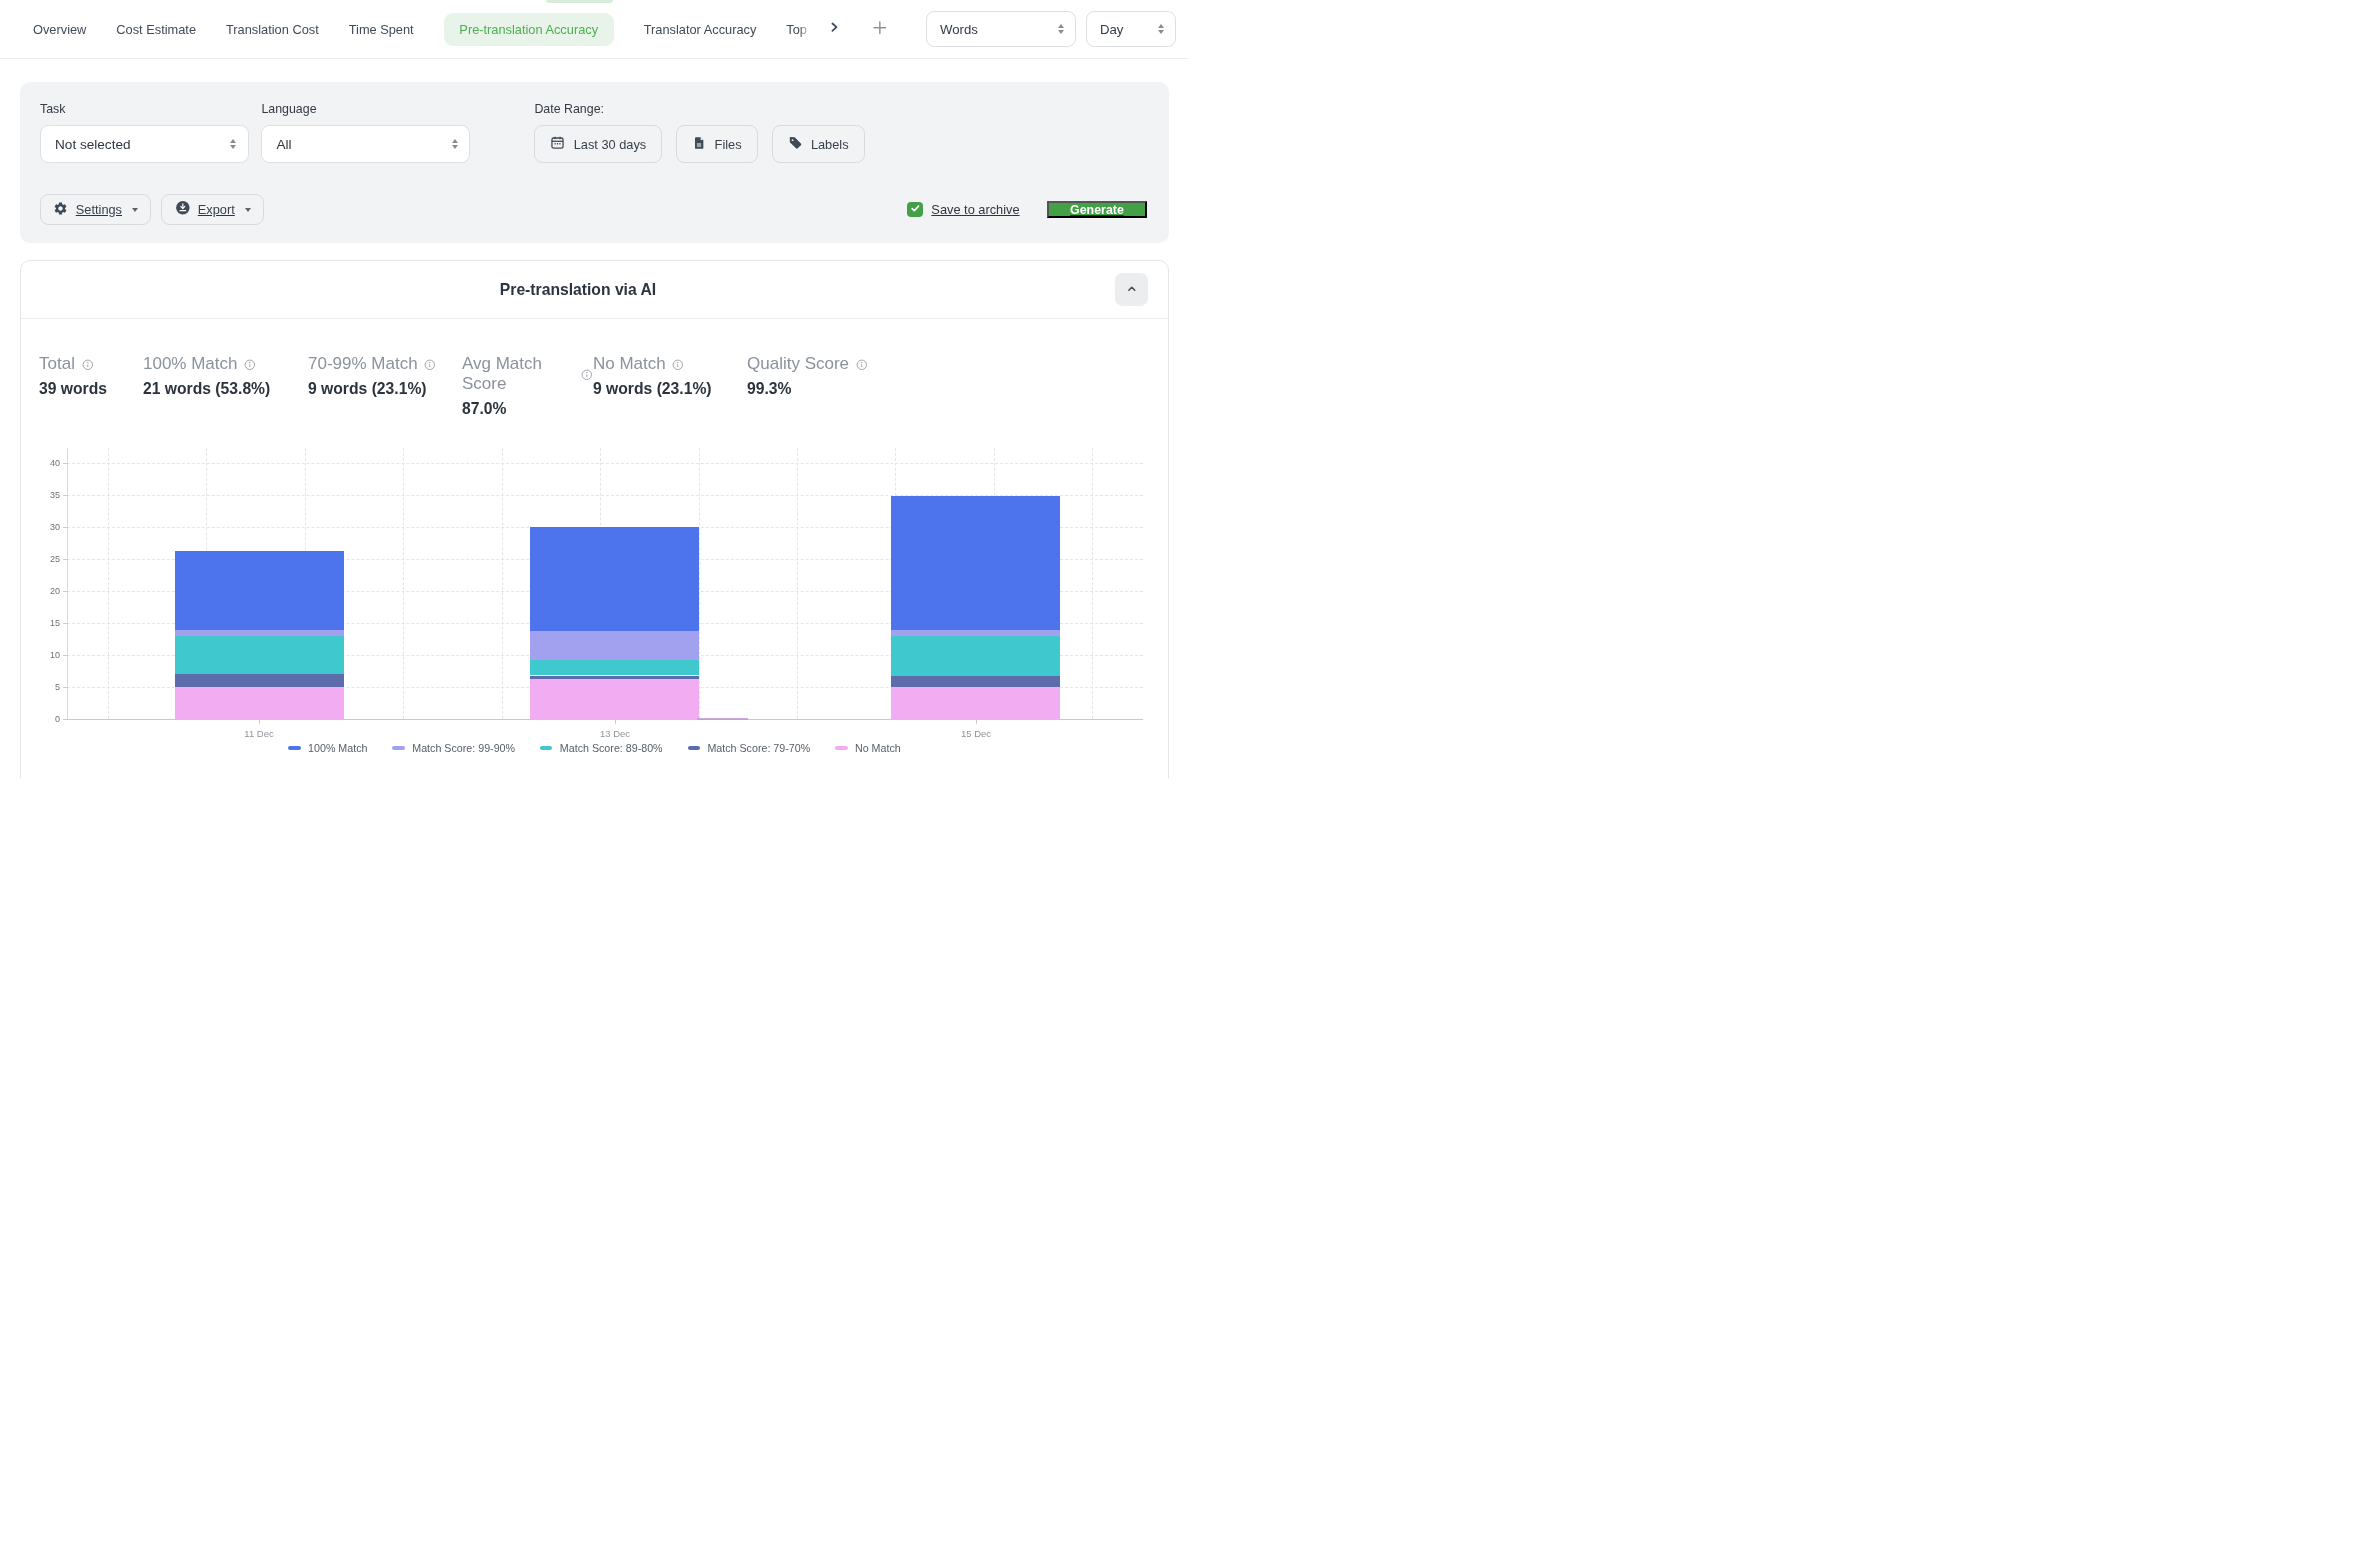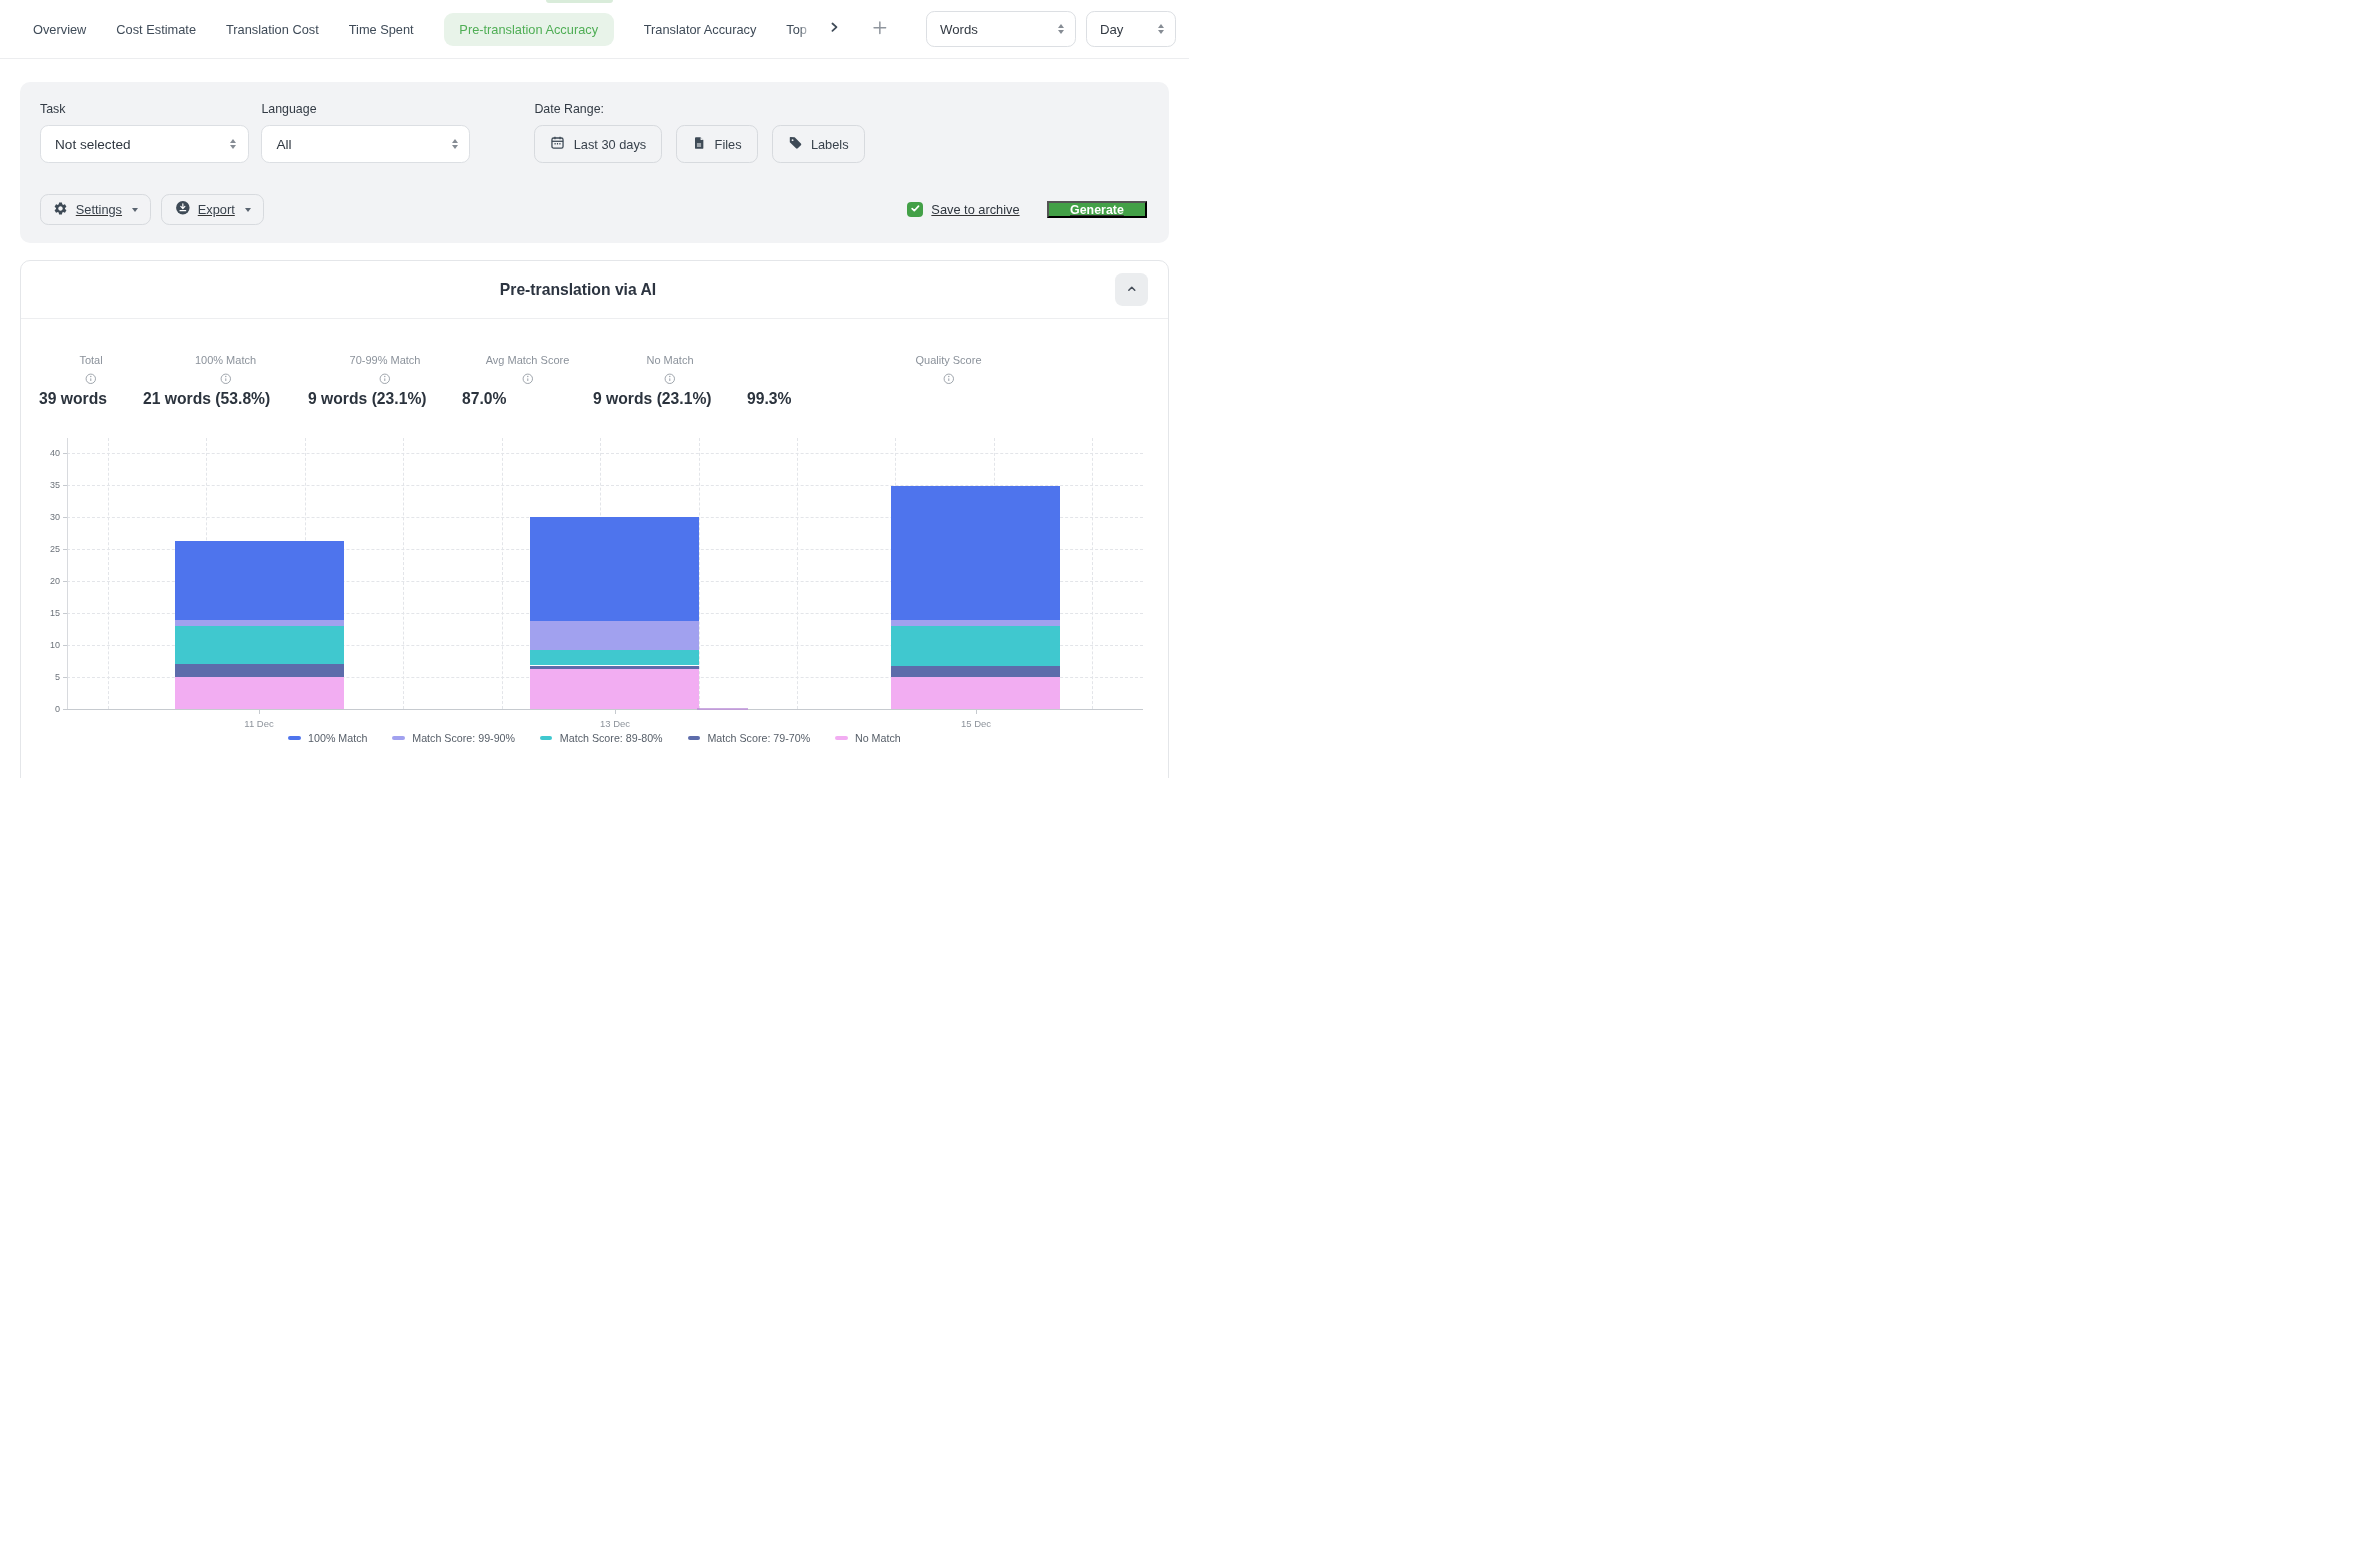--- a/index.html
+++ b/index.html
@@ -69,21 +69,21 @@
     border-bottom:0.8px solid #edeef0; }
   .cc-title { font-size:15.7px; font-weight:700; color:#2c3440; flex:1;text-align:center; }
   .collapse-btn { width:33px; height:33px; border-radius:7.4px; background:#ebedef;
     display:flex; align-items:center; justify-content:center; cursor:pointer; }
   .cc-body { padding:15px 18px 0; }
   .section-title { font-size:14px; font-weight:700; color:#262e38; }
   .stats { display:flex; margin-top:20px; }
   .stat:nth-child(1){ width:104px; } .stat:nth-child(2){ width:165px; }
   .stat:nth-child(3){ width:154px; } .stat:nth-child(4){ width:131px; }
   .stat:nth-child(5){ width:154px; } .stat:nth-child(6){ flex:1; }
-  .stat-label { display:flex; align-items:center; gap:6.6px; font-size:11px; color:#8b929b;flex-direction:column; }
+  .stat-label { display:flex; align-items:center; gap:6.6px; font-size:17px; color:#8b929b; }
   .stat-value { margin-top:5.8px; font-size:15.7px; font-weight:700; color:#2b333d; white-space:nowrap; }
   
   .plot { position:relative; height:272px; margin:30px 6.6px 0 28px; }
   .hgrid { position:absolute; left:0; right:0; height:0; border-top:0.8px dashed #e3e5e9; }
   .vgrid { position:absolute; top:0; height:271px; width:0; border-left:0.8px dashed #e3e5e9; }
   .yaxis { position:absolute; left:0; top:0; height:271px; width:0.8px; background:#d8dade; }
   .xaxis { position:absolute; left:-3.3px; right:0; top:271px; height:0.8px; background:#c6cacf; }
   .ylab { position:absolute; left:-30px; width:23px; text-align:right; font-size:9px;
     color:#6d737b; transform:translateY(-50%); }
   .ytick { position:absolute; left:-4.1px; width:4.1px; height:0.8px; background:#c6cacf; }

